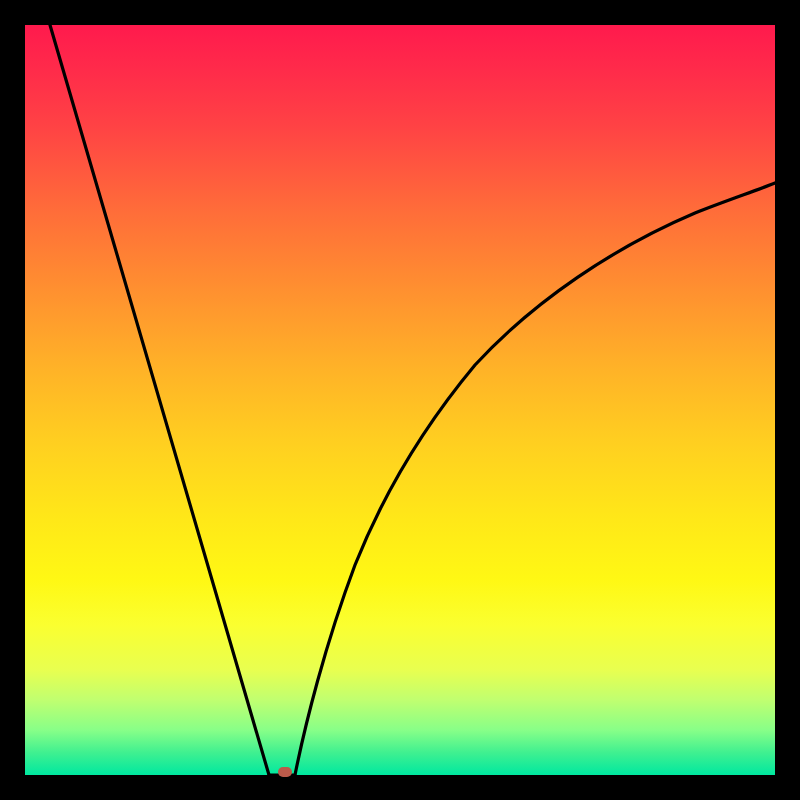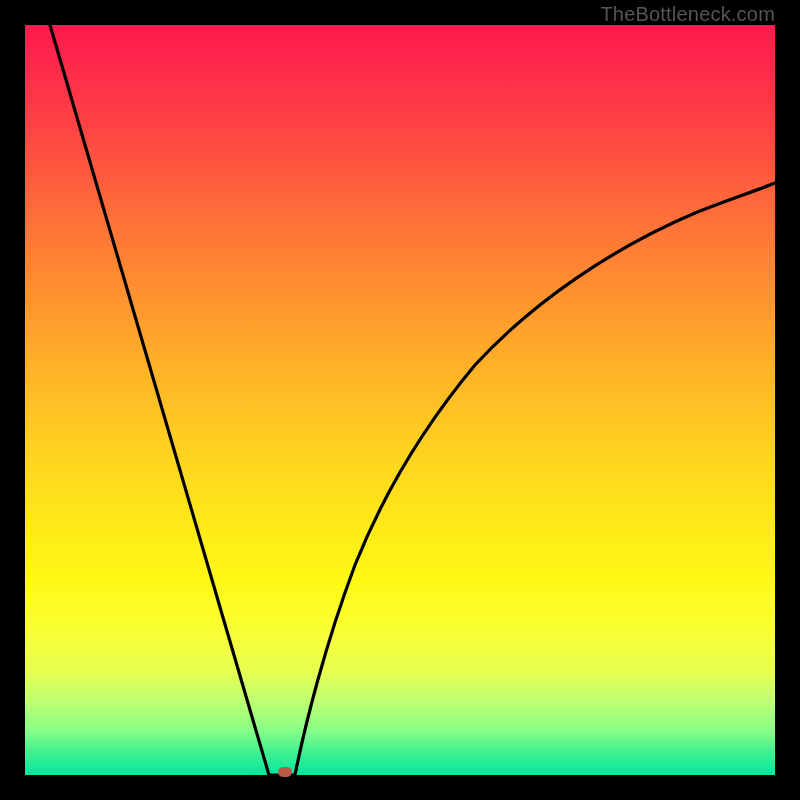--- a/index.html
+++ b/index.html
@@ -69,21 +69,20 @@
     background: #bb5a4a;
   }
 </style>
 </head>
 <body>
 
 <div class="frame">
 
   <div class="gradient"></div>
 
-  <div class="watermark">TheBottleneck.com</div>
 
   <svg class="curve" viewBox="0 0 750 750" preserveAspectRatio="none">
     <path d="M 25 0 L 244 750" stroke="#000" stroke-width="3.2" fill="none" stroke-linecap="round"></path>
     <path d="M 244 750 L 270 750" stroke="#000" stroke-width="3.2" fill="none" stroke-linecap="round"></path>
     <path d="M 270 750
              C 280 700, 300 620, 330 540
              C 360 465, 400 400, 450 340
              C 510 275, 590 222, 670 188
              C 700 176, 730 166, 750 158" stroke="#000" stroke-width="3.2" fill="none" stroke-linecap="round"></path>
   </svg>

